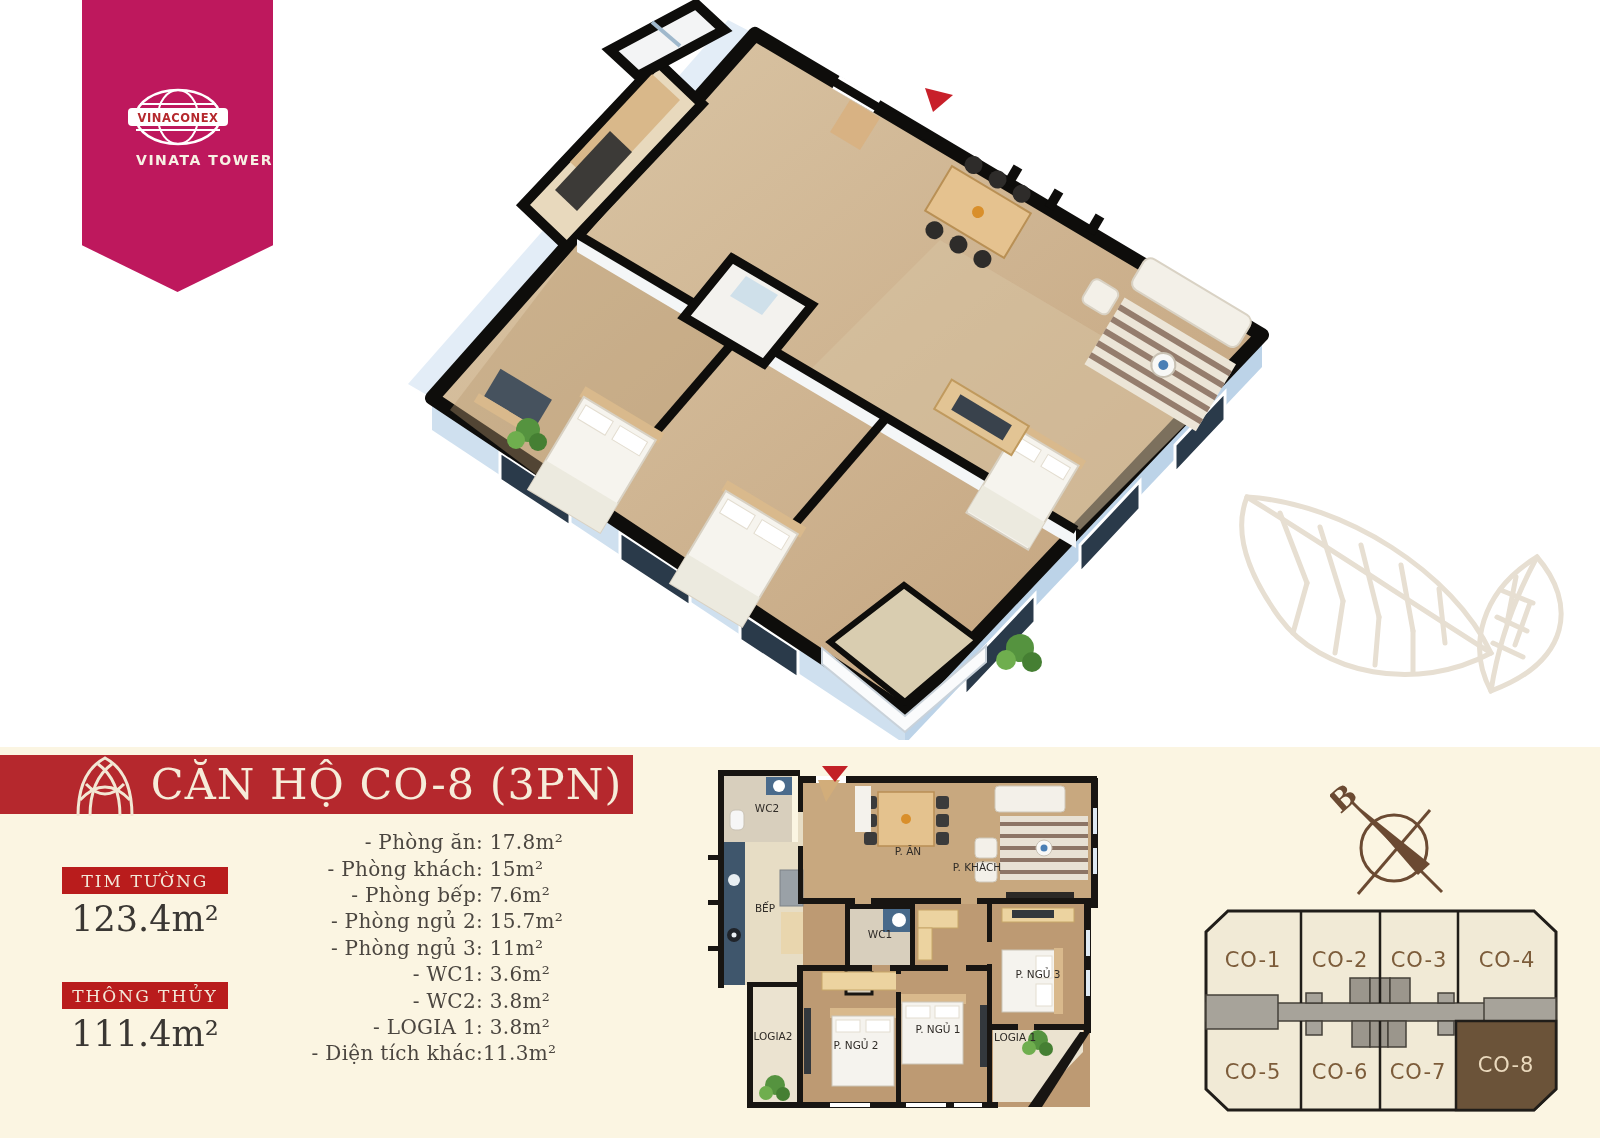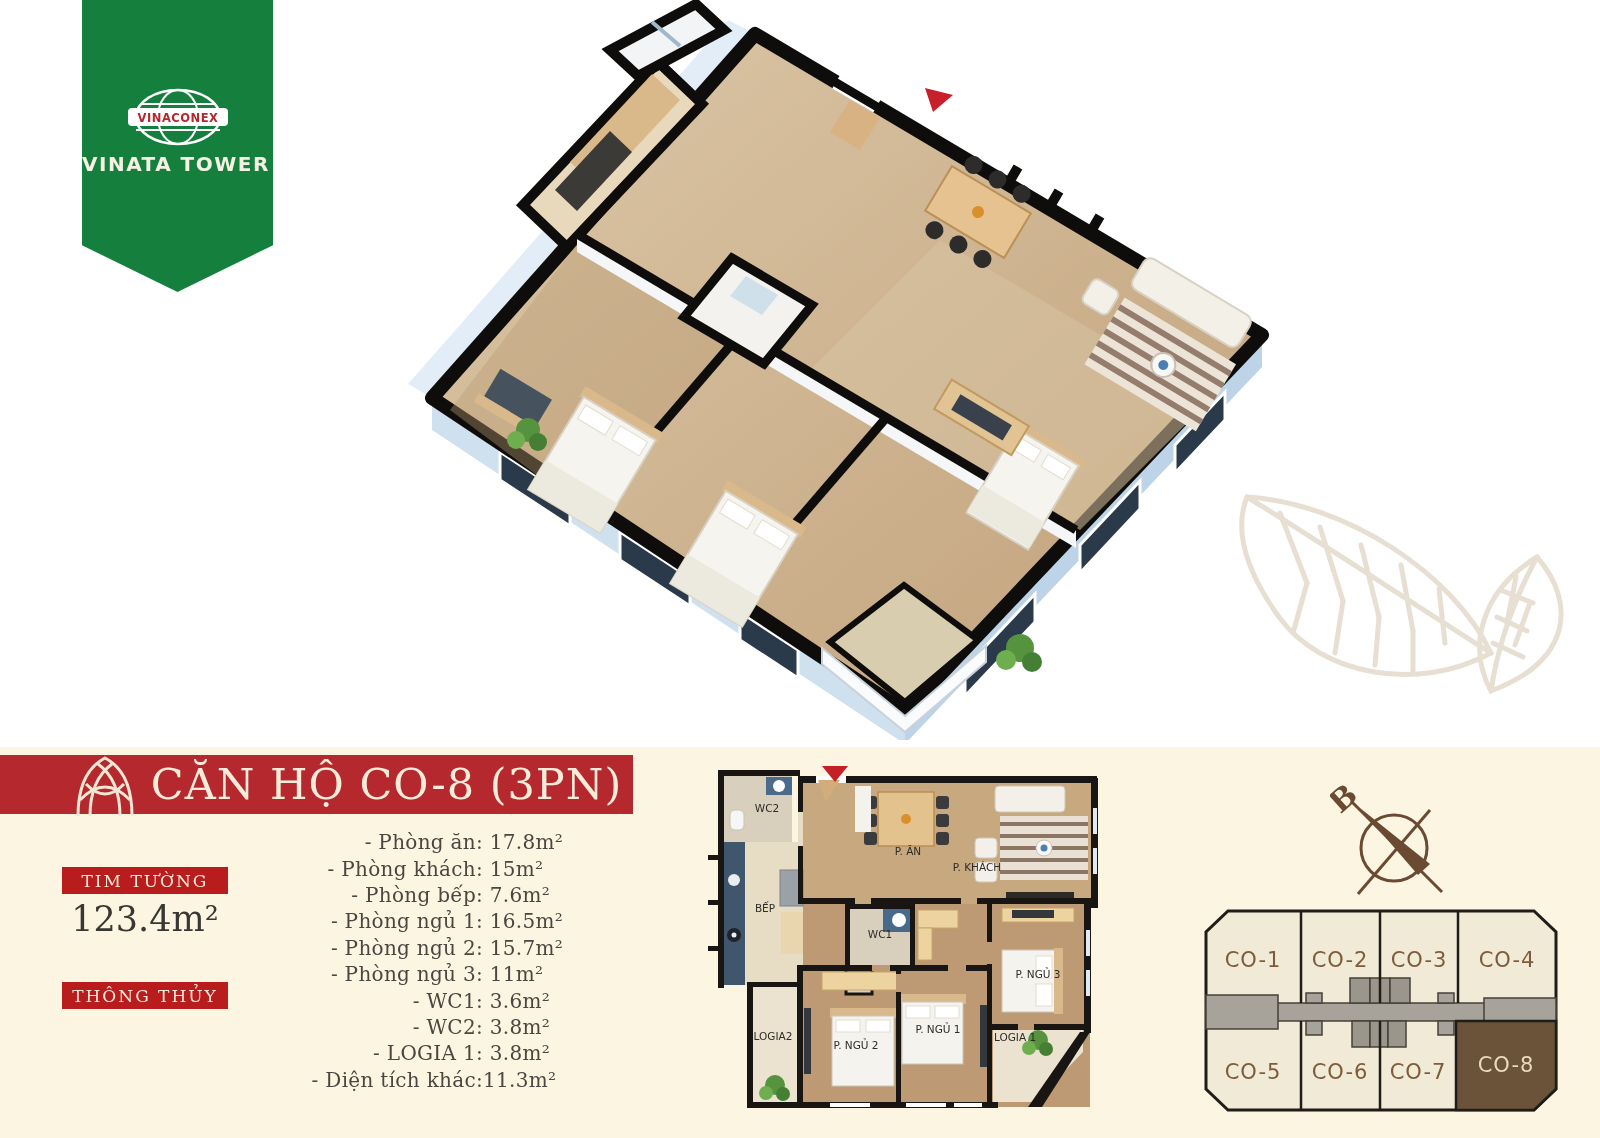--- a/index.html
+++ b/index.html
@@ -1,26 +1,26 @@
 <!DOCTYPE html>
 <html><head>
 <meta charset="utf-8">
 <style>
   html,body{margin:0;padding:0;background:#888;}
   .page{position:relative;width:1600px;height:1138px;background:#ffffff;overflow:hidden;
         font-family:"DejaVu Serif","Liberation Serif",serif;}
   .abs{position:absolute;}
 
   
-  .ribbon{position:absolute;left:82px;top:0;width:191px;height:292px;background:#15803d;
+  .ribbon{position:absolute;left:82px;top:0;width:191px;height:292px;background:#be185d;
           clip-path:polygon(0 0,100% 0,100% 84%,50% 100%,0 84%);}
   .ribbon .globe{position:absolute;left:36px;top:82px;}
-  .ribbon .project{position:absolute;left:0;top:152px;width:100%;text-align:left;
+  .ribbon .project{position:absolute;left:0;top:152px;width:100%;text-align:right;
           color:#f7f1e4;font-family:"DejaVu Sans","Liberation Sans",sans-serif;
-          font-weight:bold;font-size:20px;letter-spacing:1.5px;}
+          font-weight:bold;font-size:14px;letter-spacing:1.5px;}
 
   
   .bottom-bg{position:absolute;left:0;top:747px;width:1600px;height:391px;background:#fbf5e2;}
 
   
   .title-bar{position:absolute;left:0;top:755px;width:633px;height:59px;background:#b5282d;}
   .title-bar .arch{position:absolute;left:70px;top:-1px;}
   .title-bar h1{position:absolute;left:150px;right:10px;top:0;height:62px;line-height:59px;
           margin:0;text-align:center;font-weight:normal;font-size:43px;letter-spacing:1px;color:#f6ecd9;}
 
@@ -212,37 +212,34 @@
         <path d="M10,46 Q35,20 60,46"></path>
         <path d="M16,30 Q35,50 54,30"></path>
       </g>
     </svg>
     <h1>CĂN HỘ CO-8 (3PN)</h1>
   </div>
 
   <div class="badge" style="top:867px;">TIM TƯỜNG</div>
   <div class="stat-val" style="top:899px;">123.4m²</div>
   <div class="badge" style="top:982px;">THÔNG THỦY</div>
+  <div class="stat-val" style="top:1014px;">111.4m²</div>
 
   <ul class="rooms">
     <li>
         <span class="r-label">- Phòng ăn</span>
         <span class="r-value">: 17.8m²</span>
       </li>
     <li>
         <span class="r-label">- Phòng khách</span>
         <span class="r-value">: 15m²</span>
       </li>
     <li>
         <span class="r-label">- Phòng bếp</span>
         <span class="r-value">: 7.6m²</span>
-      </li>
-    <li>
-        <span class="r-label">- Phòng ngủ 1</span>
-        <span class="r-value">: 16.5m²</span>
       </li>
     <li>
         <span class="r-label">- Phòng ngủ 2</span>
         <span class="r-value">: 15.7m²</span>
       </li>
     <li>
         <span class="r-label">- Phòng ngủ 3</span>
         <span class="r-value">: 11m²</span>
       </li>
     <li>

